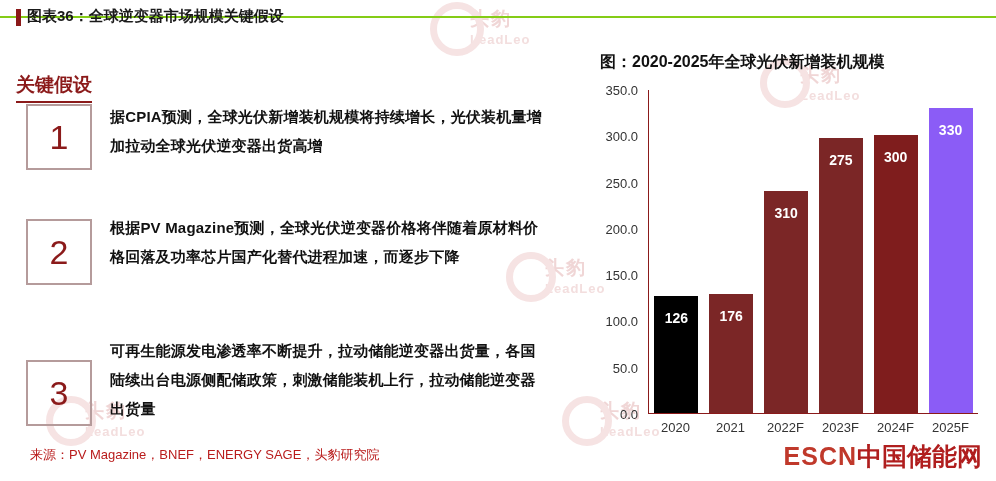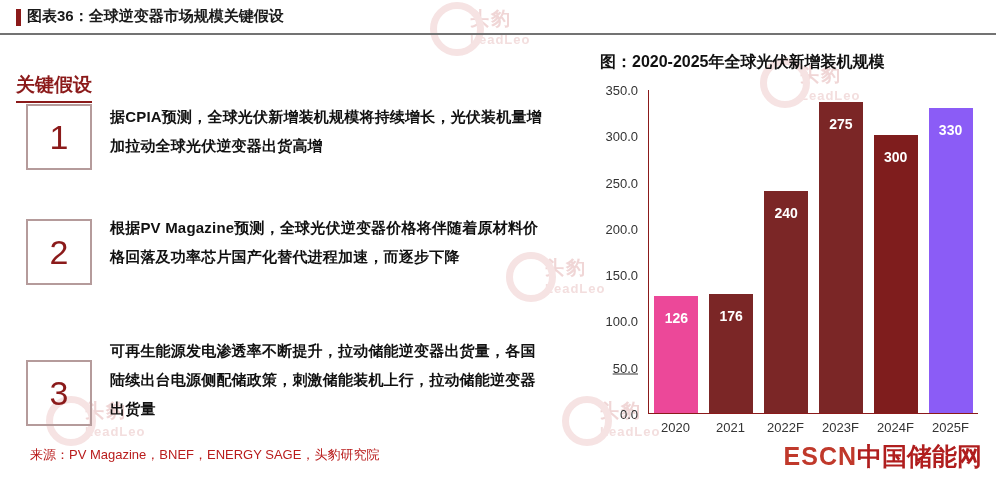--- a/index.html
+++ b/index.html
@@ -42,22 +42,22 @@
     border-radius: 50%;
     border: 7px solid #f6e3e3;
     pointer-events: none;
   }
 
   
   .header {
     position: absolute;
     left: 0; top: 0;
     width: 996px;
-    height: 35px;
-    border-bottom: 2px solid #737373;
+    height: 18px;
+    border-bottom: 2px solid #84cc16;
     box-sizing: border-box;
   }
   .header-bar {
     position: absolute;
     left: 16px; top: 9px;
     width: 5px; height: 17px;
     background: #8b1a1a;
   }
   .header-title {
     position: absolute;
@@ -261,47 +261,47 @@
   <div class="ptext">可再生能源发电渗透率不断提升，拉动储能逆变器出货量，各国陆续出台电源侧配储政策，刺激储能装机上行，拉动储能逆变器出货量</div>
 </div>
 
 <div class="source">来源：PV Magazine，BNEF，ENERGY SAGE，头豹研究院</div>
 
 <div class="chart-title">图：2020-2025年全球光伏新增装机规模</div>
 
 <div class="chart-area">
   <div class="y-axis">
       <div class="y-lab" style="top: 330px;">0.0</div>
-      <div class="y-lab" style="top: 283.714px; text-decoration: underline;">50.0</div>
+      <div class="y-lab" style="top: 283.714px;">50.0</div>
       <div class="y-lab" style="top: 237.429px;">100.0</div>
       <div class="y-lab" style="top: 191.143px;">150.0</div>
       <div class="y-lab" style="top: 144.857px;">200.0</div>
       <div class="y-lab" style="top: 98.5714px;">250.0</div>
       <div class="y-lab" style="top: 52.2857px;">300.0</div>
       <div class="y-lab" style="top: 6px;">350.0</div>
     </div>
   <div class="plot">
     <div class="bars">
         <div class="bar-wrap">
-          <div class="bar" style="height: 116.64px; background: #ec4899;">
+          <div class="bar" style="height: 116.64px; background: #000000;">
             <div class="bar-val">126</div>
           </div>
         </div>
         <div class="bar-wrap">
           <div class="bar" style="height: 119px; background: rgb(123, 38, 38);">
             <div class="bar-val">176</div>
           </div>
         </div>
         <div class="bar-wrap">
           <div class="bar" style="height: 222.171px; background: rgb(123, 38, 38);">
-            <div class="bar-val">240</div>
-          </div>
-        </div>
-        <div class="bar-wrap">
-          <div class="bar" style="height: 311px; background: rgb(123, 38, 38);">
+            <div class="bar-val">310</div>
+          </div>
+        </div>
+        <div class="bar-wrap">
+          <div class="bar" style="height: 275px; background: rgb(123, 38, 38);">
             <div class="bar-val">275</div>
           </div>
         </div>
         <div class="bar-wrap">
           <div class="bar" style="height: 277.714px; background: #7f1d1d;">
             <div class="bar-val">300</div>
           </div>
         </div>
         <div class="bar-wrap">
           <div class="bar" style="height: 305.486px; background: #8b5cf6;">

